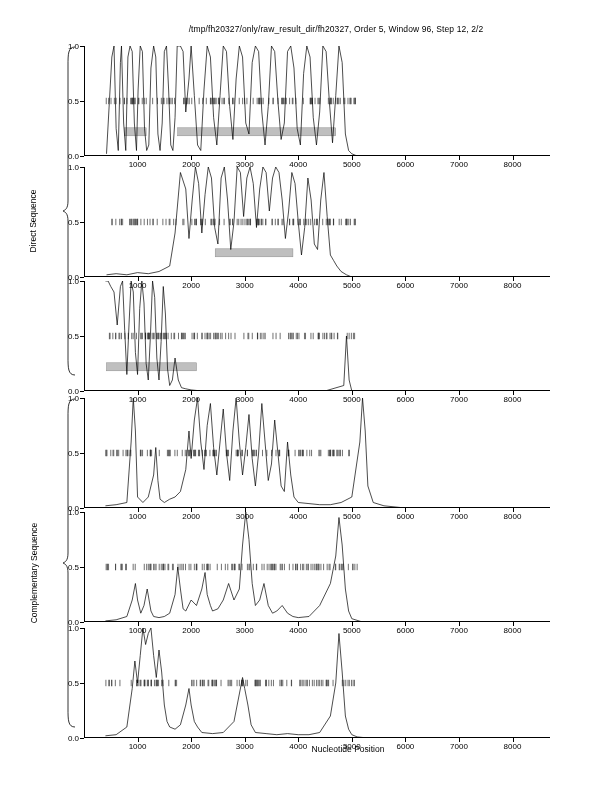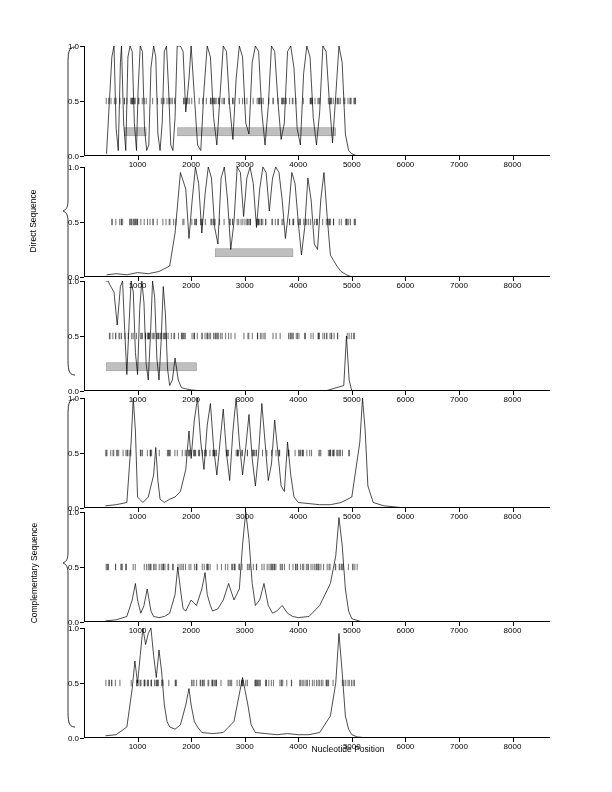--- a/index.html
+++ b/index.html
@@ -105,20 +105,21 @@
     position: absolute;
     font-size: 9px;
     line-height: 1;
   }
 </style>
 </head>
 <body>
 
 <div id="page">
 
+  <div class="fig-title">/tmp/fh20327/only/raw_result_dir/fh20327, Order 5, Window 96, Step 12, 2/2</div>
 
   <div class="ylabel-rot" style="left:-22px; top:216px; width:110px;">Direct Sequence</div>
   <div class="ylabel-rot" style="left:-36px; top:568px; width:140px;">Complementary Sequence</div>
 
   <div class="brace" style="left:62px; top:46px; width:14px; height:330px;">
     <svg width="14" height="330" viewBox="0 0 14 330">
       <path d="M13 1 C6 1 6 8 6 20 L6 155 C6 163 3 164 1 165 C3 166 6 167 6 175 L6 310 C6 322 6 329 13 329" fill="none" stroke="#000" stroke-width="0.8"></path>
     </svg>
   </div>
   <div class="brace" style="left:62px; top:398px; width:14px; height:330px;">

